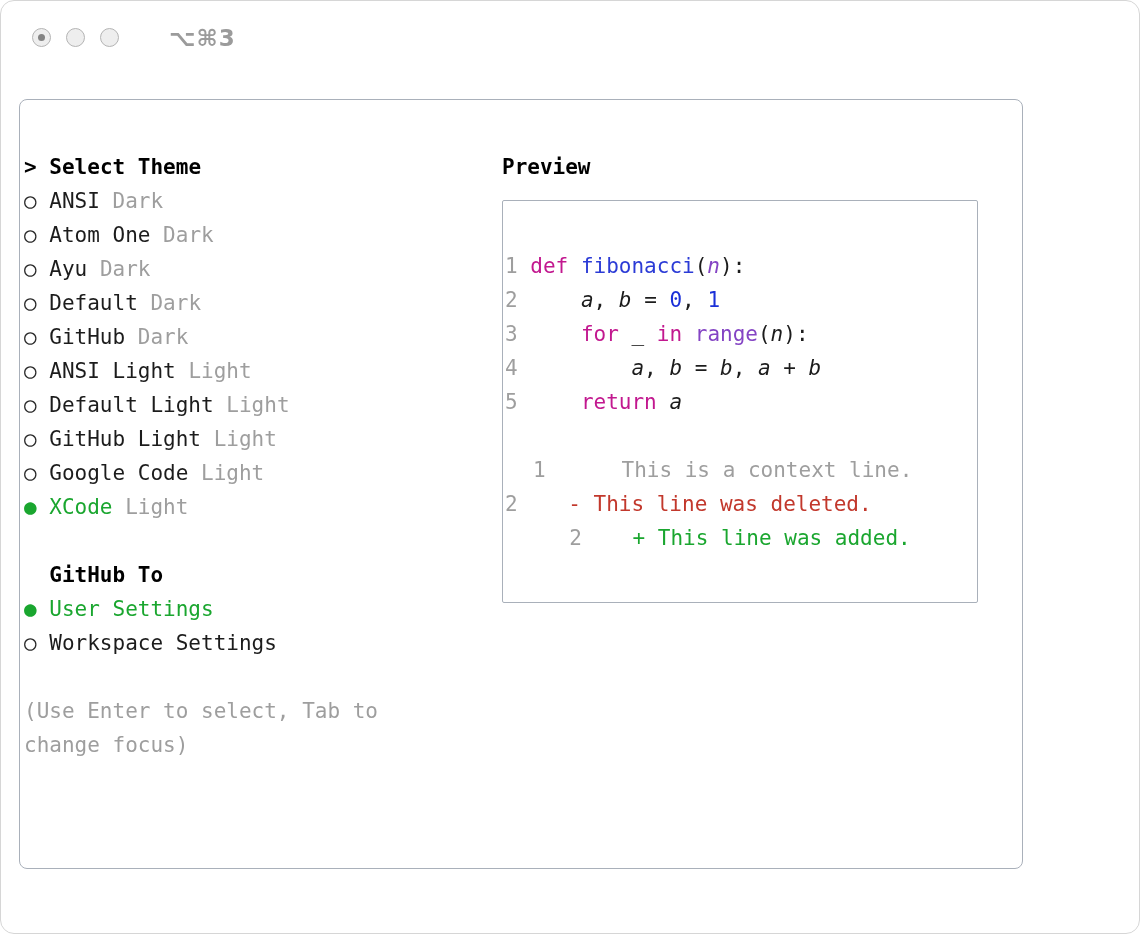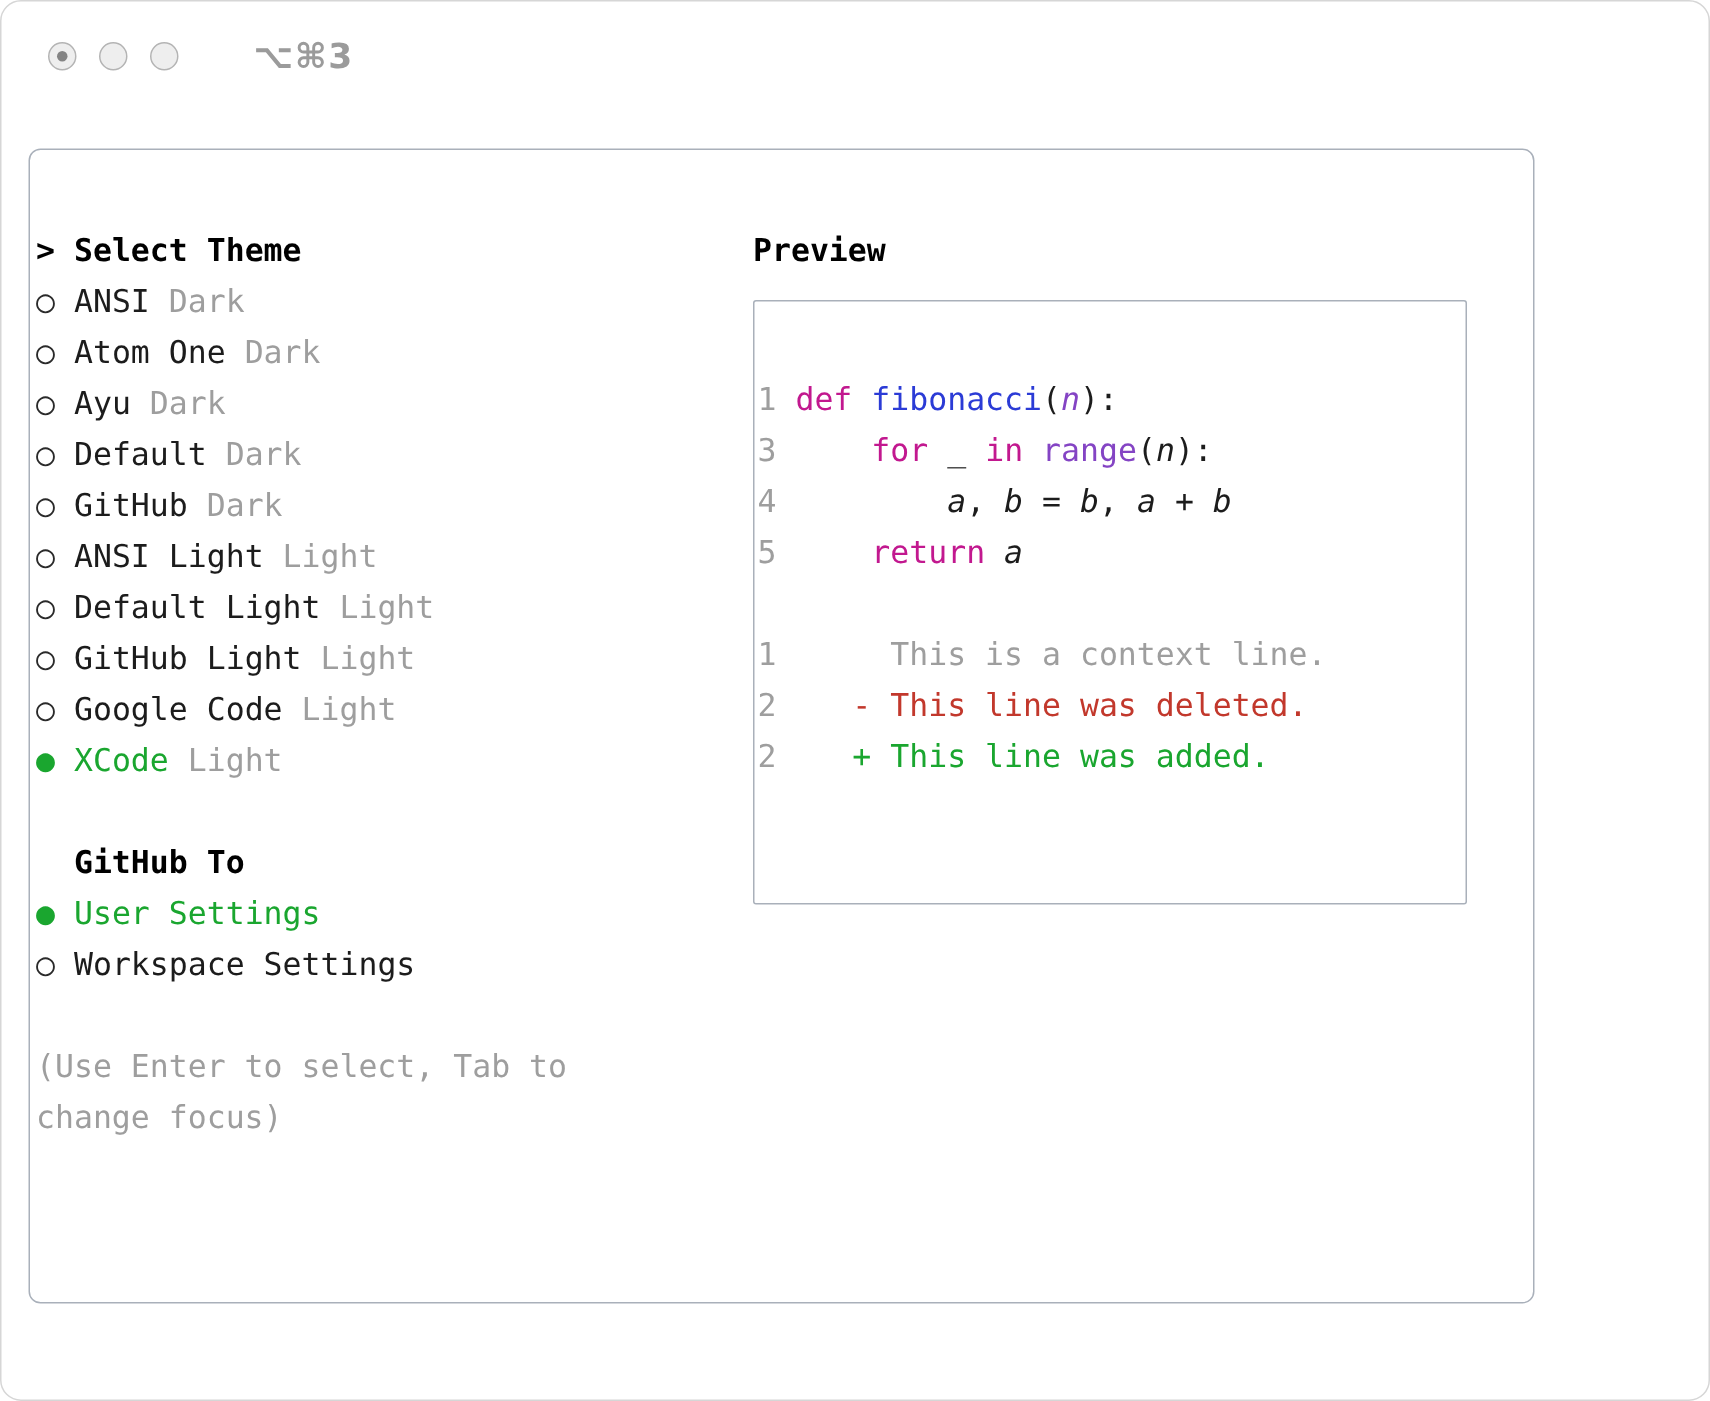--- a/index.html
+++ b/index.html
@@ -44,23 +44,23 @@
   }
   .cline{white-space:pre;line-height:34px;}
   .blankline{height:34px;}
   .ln{color:var(--muted);}
   .it{font-style:italic;}
   .kw{color:var(--kw);}
   .fn{color:var(--fn);}
   .num{color:var(--numc);}
   .type{color:var(--type);}
   .param{color:var(--type);}
-  .cline.context{color:var(--muted);}
+  .cline.context{color:var(--muted);margin-left:28px;}
   .cline.deleted{color:var(--red);}
-  .cline.added{color:var(--green);}
+  .cline.added{color:var(--green);text-align:center;}
   :root{
     --green:#1aa62f;
     --red:#c2382c;
     --muted:#9e9e9e;
     --kw:#c2188f;
     --fn:#2b3bd6;
     --numc:#1b30d8;
     --type:#8444c4;
   }
 </style>
@@ -105,20 +105,21 @@
         </div>
 
       <div class="hint">(Use Enter to select, Tab to change focus)</div>
     </div>
 
     <div class="right-col">
       <div class="section-title">Preview</div>
       <div class="pbox">
         <div id="code-block">
             <div class="cline"><span class="ln">1 </span><span class="tok kw">def</span><span class="tok plain"> </span><span class="tok fn">fibonacci</span><span class="tok plain">(</span><span class="tok param it">n</span><span class="tok plain">):</span></div>
+            <div class="cline"><span class="ln">2 </span><span class="tok plain">    </span><span class="tok plain it">a</span><span class="tok plain">, </span><span class="tok plain it">b</span><span class="tok plain"> = </span><span class="tok num">0</span><span class="tok plain">, </span><span class="tok num">1</span></div>
             <div class="cline"><span class="ln">3 </span><span class="tok plain">    </span><span class="tok kw">for</span><span class="tok plain"> </span><span class="tok plain it">_</span><span class="tok plain"> </span><span class="tok kw">in</span><span class="tok plain"> </span><span class="tok type">range</span><span class="tok plain">(</span><span class="tok plain it">n</span><span class="tok plain">):</span></div>
             <div class="cline"><span class="ln">4 </span><span class="tok plain">        </span><span class="tok plain it">a</span><span class="tok plain">, </span><span class="tok plain it">b</span><span class="tok plain"> = </span><span class="tok plain it">b</span><span class="tok plain">, </span><span class="tok plain it">a</span><span class="tok plain"> + </span><span class="tok plain it">b</span></div>
             <div class="cline"><span class="ln">5 </span><span class="tok plain">    </span><span class="tok kw">return</span><span class="tok plain"> </span><span class="tok plain it">a</span></div>
             <div class="blankline"></div>
             <div class="cline context"><span class="ln">1 </span><span class="difftext">     This is a context line.</span></div>
             <div class="cline deleted"><span class="ln">2 </span><span class="difftext">   - This line was deleted.</span></div>
             <div class="cline added"><span class="ln">2 </span><span class="difftext">   + This line was added.</span></div>
           </div>
       </div>
     </div>

